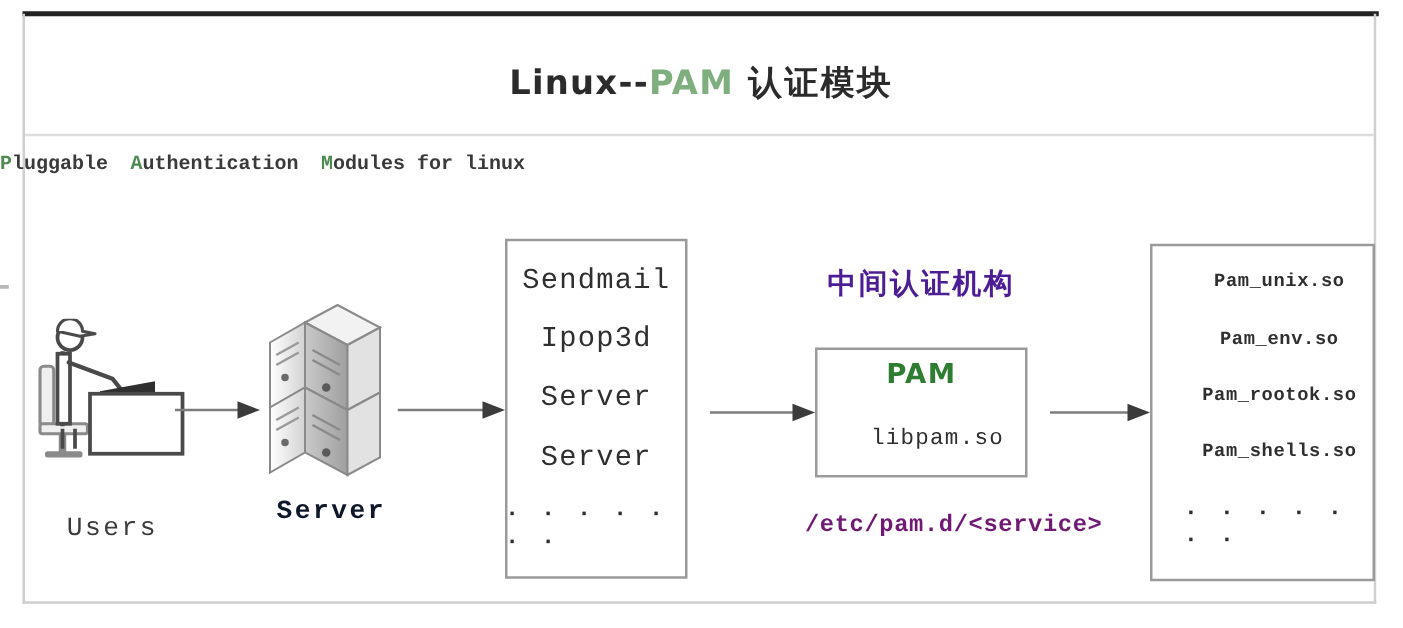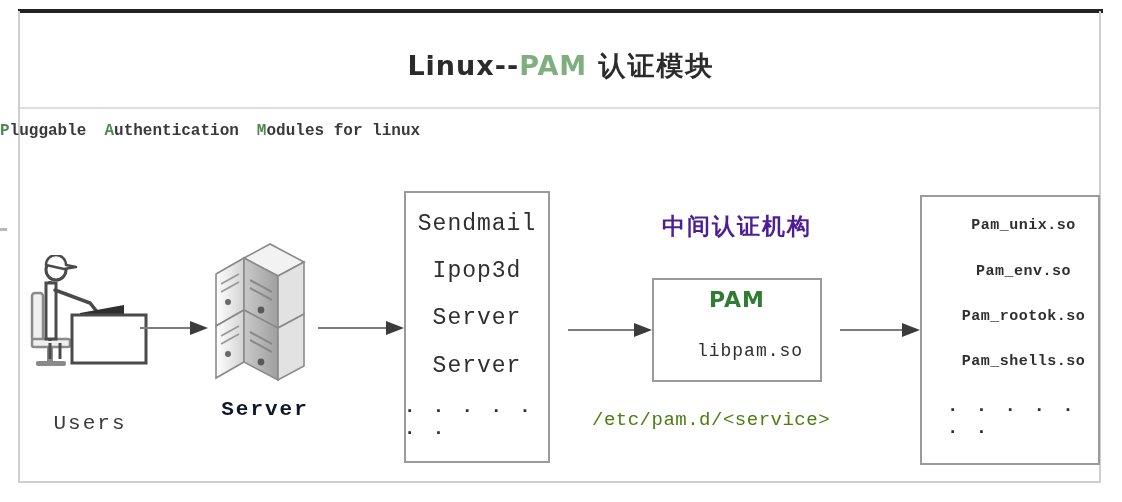--- a/index.html
+++ b/index.html
@@ -186,24 +186,24 @@
     font-size: 23px;
     font-weight: 700;
     color: #4c1d95;
     letter-spacing: 2px;
     white-space: nowrap;
   }
   .pam-path {
     position: absolute;
     left: 592px; top: 409px;
     width: 290px;
-    text-align: left;
+    text-align: right;
     font-size: 19px;
-    font-weight: 400;
-    color: #4d7c0f;
+    font-weight: 700;
+    color: #701a75;
     letter-spacing: 0.5px;
     white-space: nowrap;
   }
 
   
   .arrow { position: absolute; }
 </style>
 </head>
 <body>
 

